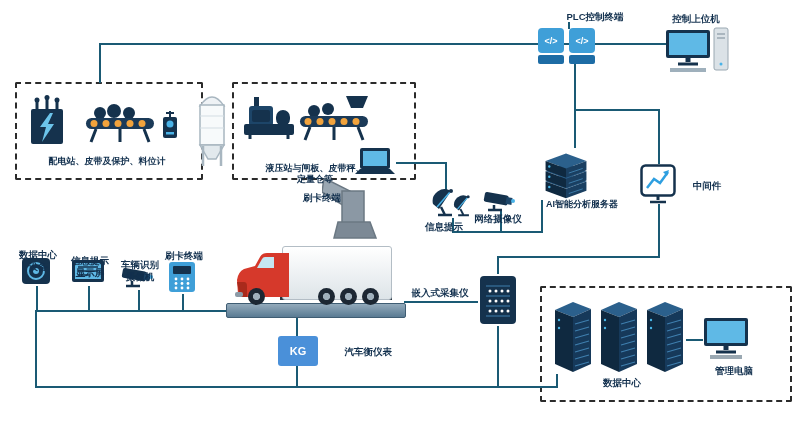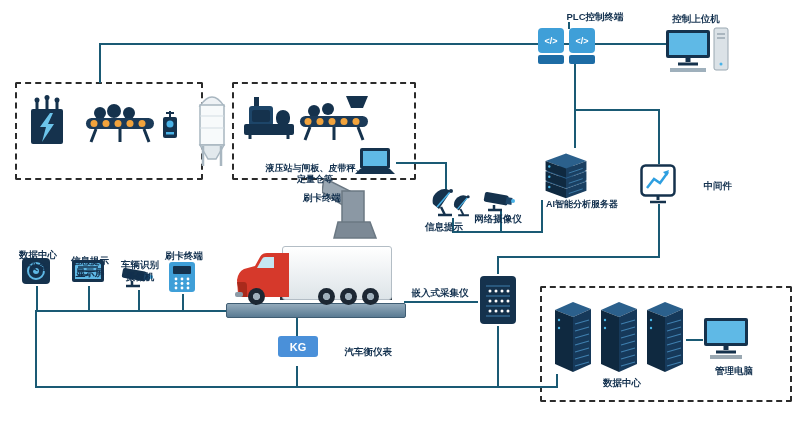--- a/index.html
+++ b/index.html
@@ -16,21 +16,21 @@
   .plc-screen{width:26px;height:25px;background:#3f9fd8;border-radius:4px;color:#fff;
               font-size:9px;font-weight:bold;display:flex;align-items:center;justify-content:center;}
   .plc-base{width:26px;height:9px;background:#1d6ca5;border-radius:2px;margin-top:2px;}
   .trailer{position:absolute;width:108px;height:52px;background:linear-gradient(#ffffff,#dde4e8);
            border:1px solid #b3bdc5;border-radius:3px;z-index:3;}
   .chassis{position:absolute;width:112px;height:5px;background:#2a3742;z-index:3;}
   .wheel{position:absolute;width:17px;height:17px;border-radius:50%;z-index:4;
          background:radial-gradient(circle,#9fb0bc 0 29%,#1c2733 31%);}
   .platform{position:absolute;width:178px;height:13px;z-index:2;border:1px solid #3f5d73;
             background:linear-gradient(#93aabb,#5a7b93);border-radius:2px;}
-  .kg-box{position:absolute;width:40px;height:21px;background:#4a90d9;border-radius:3px;z-index:3;
+  .kg-box{position:absolute;width:40px;height:30px;background:#4a90d9;border-radius:3px;z-index:3;
           color:#fff;font-weight:bold;font-size:11px;display:flex;align-items:center;justify-content:center;}
   svg{display:block;}
 </style>
 </head>
 <body>
 
 <div class="canvas">
 
   <div class="ln h" style="left:100px;top:43px;width:583px"></div>
   <div class="ln v" style="left:99px;top:43px;height:40px"></div>
@@ -114,20 +114,21 @@
     </svg>
   </div>
   <div class="node" style="left:158px;top:108px">
     <svg width="24" height="34" viewBox="0 0 24 34">
       <path d="M12 10 V3 M8 5 h8" stroke="#15324d" stroke-width="2"></path>
       <rect x="5" y="9" width="14" height="21" rx="2" fill="#15324d"></rect>
       <circle cx="12" cy="16" r="3.5" fill="#4ab3e8"></circle>
       <rect x="8" y="24" width="8" height="2.5" fill="#4ab3e8"></rect>
     </svg>
   </div>
+  <div class="lbl" style="left:20px;top:156px;width:174px;font-size:9px">配电站、皮带及保护、料位计</div>
 
   <div class="node" style="left:196px;top:86px">
     <svg width="32" height="82" viewBox="0 0 32 82">
       <path d="M4 20 Q16 2 28 20 Z" fill="#eef2f5" stroke="#a8b6c0" stroke-width="1.5"></path>
       <rect x="4" y="19" width="24" height="40" fill="#f7fafb" stroke="#a8b6c0" stroke-width="1.5"></rect>
       <path d="M4 30 h24 M4 42 h24" stroke="#d3dde3" stroke-width="1"></path>
       <path d="M4 59 h24 l-8 14 h-8 Z" fill="#e2e9ed" stroke="#a8b6c0" stroke-width="1.5"></path>
       <path d="M7 60 V80 M25 60 V80" stroke="#a8b6c0" stroke-width="2.5"></path>
     </svg>
   </div>
@@ -232,21 +233,21 @@
 
   <div class="node" style="left:640px;top:164px">
     <svg width="36" height="40" viewBox="0 0 36 40">
       <rect x="1.5" y="1.5" width="33" height="30" rx="4" fill="#ffffff" stroke="#15324d" stroke-width="2.5"></rect>
       <polyline points="7,24 14,15 20,19 28,8" fill="none" stroke="#2e9fe0" stroke-width="2.5"></polyline>
       <path d="M29 6 l-6 2 4 4 Z" fill="#2e9fe0"></path>
       <path d="M18 32 v4" stroke="#15324d" stroke-width="3"></path>
       <path d="M10 38 h16" stroke="#15324d" stroke-width="2.5"></path>
     </svg>
   </div>
-  <div class="lbl" style="left:682px;top:180px;width:50px;text-align:right">中间件</div>
+  <div class="lbl" style="left:682px;top:180px;width:50px;text-align:center">中间件</div>
 
   <div class="lbl pre" style="left:12px;top:232px;width:52px">数据中心
 设备</div>
   <div class="node" style="left:20px;top:256px">
     <svg width="32" height="30" viewBox="0 0 32 30">
       <rect x="2" y="2" width="28" height="26" rx="4" fill="#15324d"></rect>
       <circle cx="16" cy="15" r="8" fill="none" stroke="#5fb9e6" stroke-width="2"></circle>
       <circle cx="16" cy="15" r="3" fill="#5fb9e6"></circle>
     </svg>
   </div>

